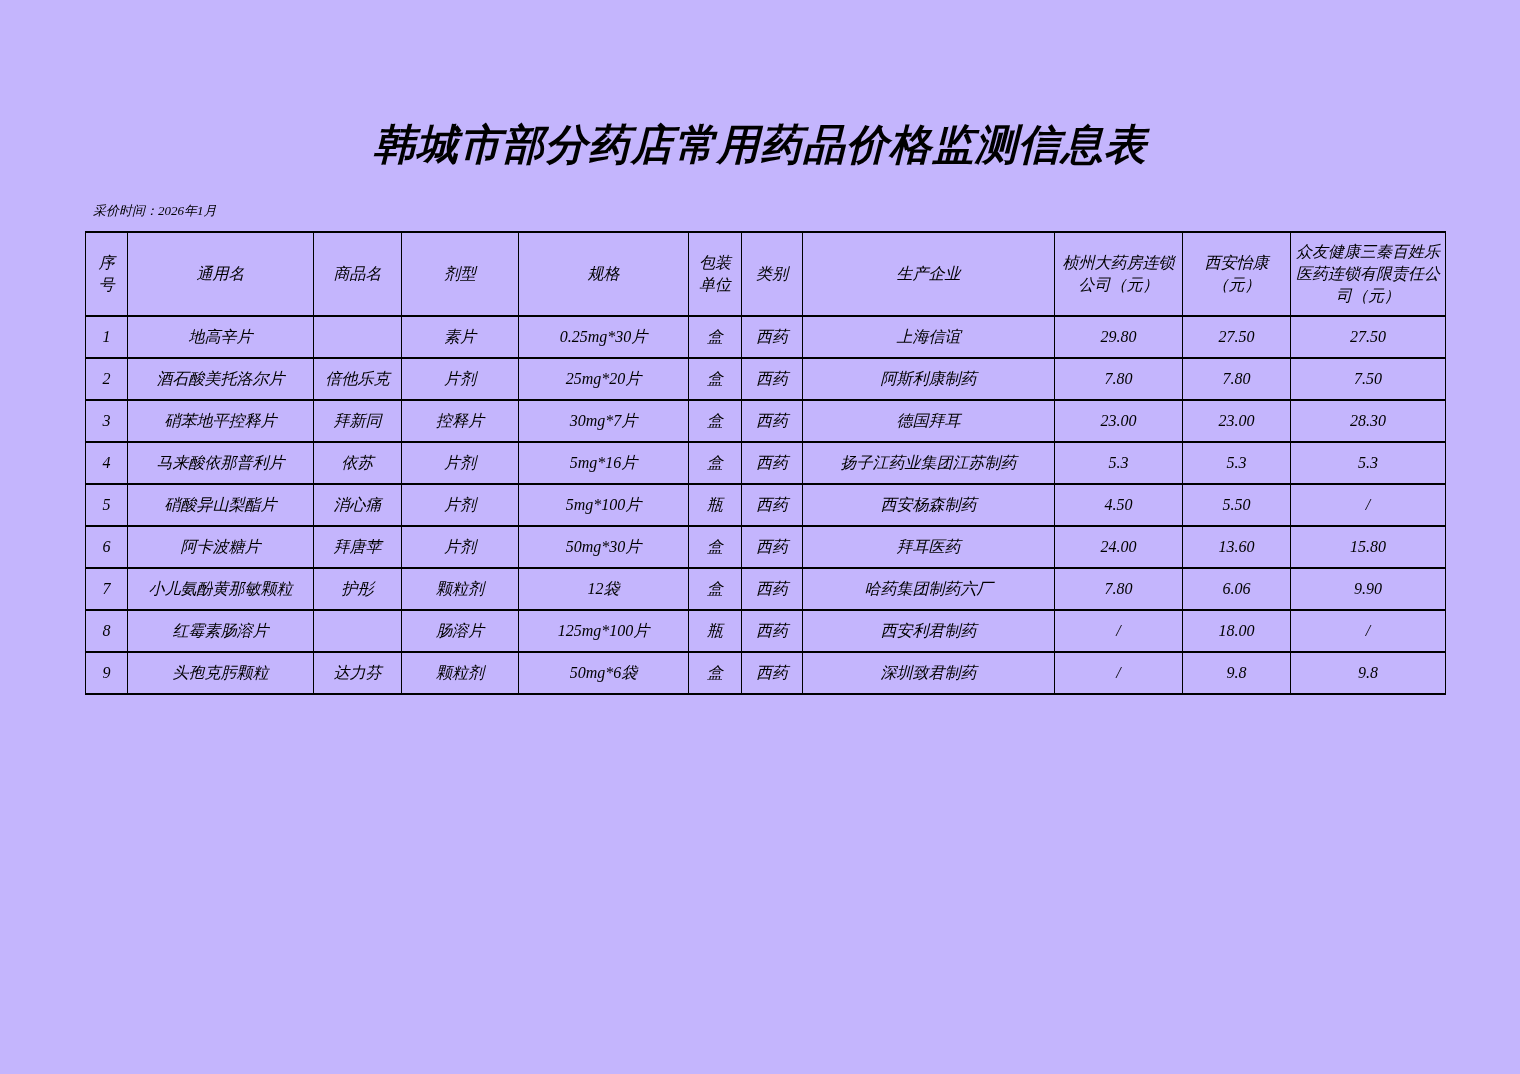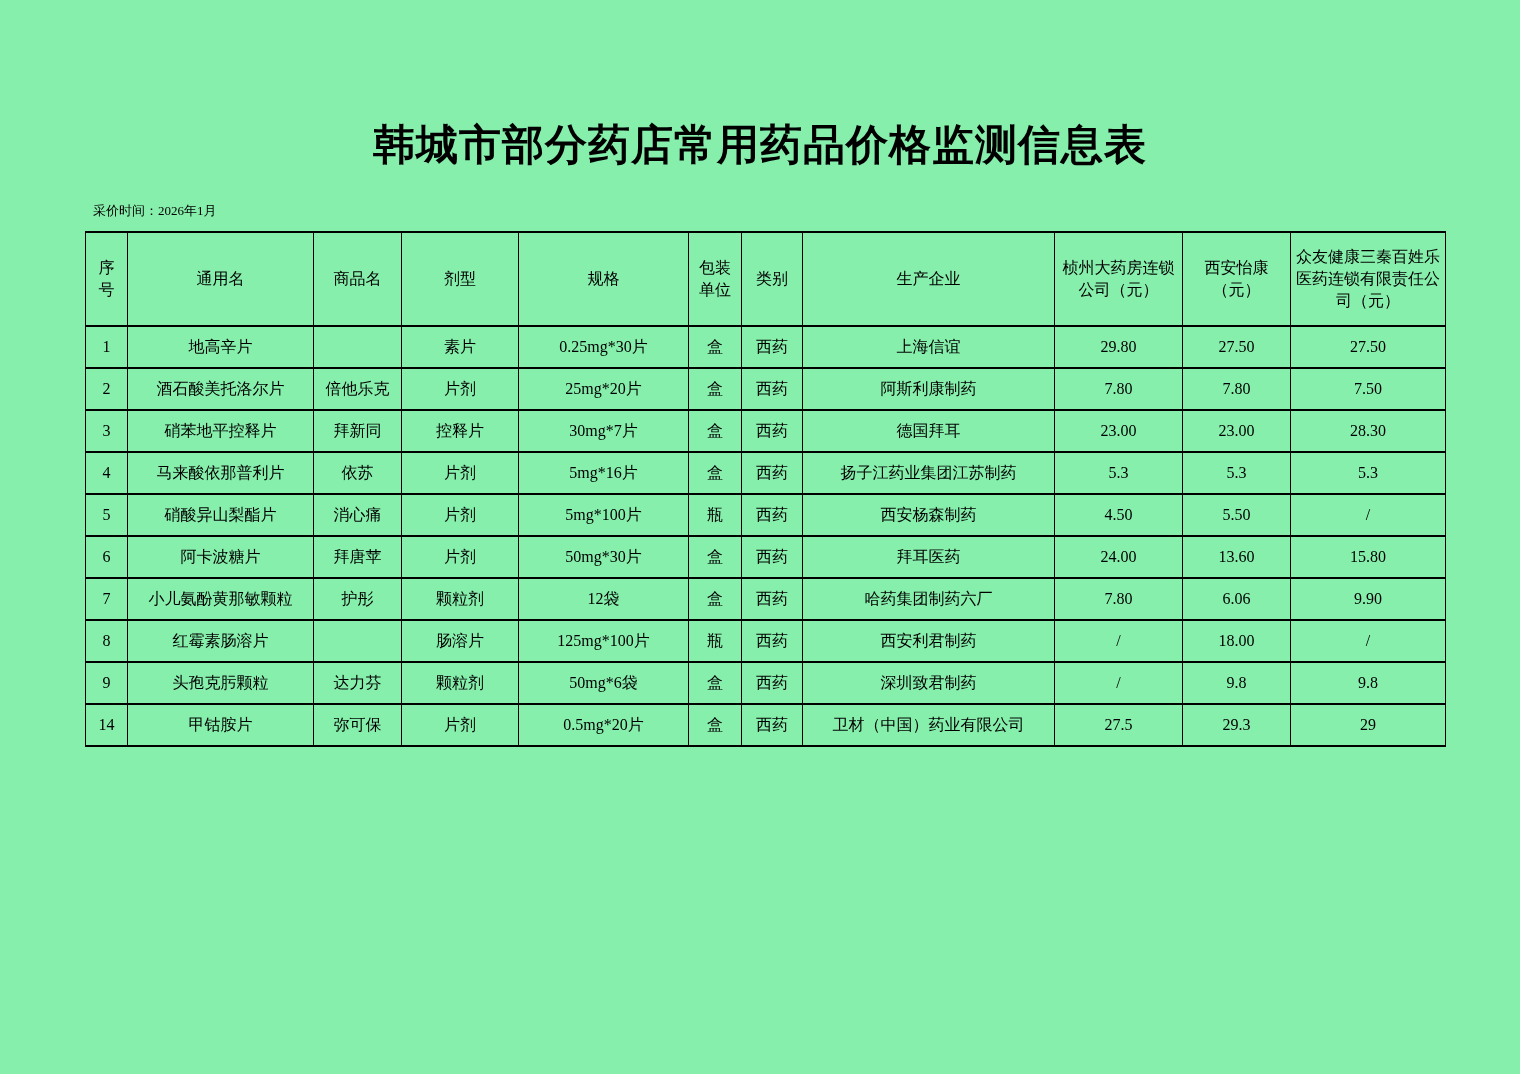--- a/index.html
+++ b/index.html
@@ -6,22 +6,23 @@
     margin: 0;
     padding: 0;
     background: #ffffff;
     color: #000000;
     font-family: "Liberation Serif", "DejaVu Serif", serif;
   }
   .page {
     position: relative;
     width: 1520px;
     height: 1074px;
-    background: #86efac;
+    background: #c4b5fd;
     overflow: hidden;
+    font-style: italic;
   }
   .title {
     margin: 0;
     padding-top: 122px;
     text-align: center;
     font-size: 42px;
     font-weight: bold;
     letter-spacing: 1px;
     line-height: 1.1;
   }
@@ -42,21 +43,21 @@
     border-bottom-width: 2px;
     text-align: center;
     vertical-align: middle;
     font-size: 16px;
     font-weight: normal;
     padding: 2px 5px;
     line-height: 1.4;
     word-break: break-all;
     overflow: hidden;
   }
-  table.price-table thead tr { height: 94px; }
+  table.price-table thead tr { height: 84px; }
   table.price-table tbody tr { height: 42px; }
 </style>
 </head>
 <body>
 
 <div class="page">
 
   <h1 class="title">韩城市部分药店常用药品价格监测信息表</h1>
 
   <div class="subtitle">采价时间：2026年1月</div>
@@ -201,29 +202,16 @@
           <td>达力芬</td>
           <td>颗粒剂</td>
           <td>50mg*6袋</td>
           <td>盒</td>
           <td>西药</td>
           <td>深圳致君制药</td>
           <td>/</td>
           <td>9.8</td>
           <td>9.8</td>
         </tr>
-        <tr>
-          <td>14</td>
-          <td>甲钴胺片</td>
-          <td>弥可保</td>
-          <td>片剂</td>
-          <td>0.5mg*20片</td>
-          <td>盒</td>
-          <td>西药</td>
-          <td>卫材（中国）药业有限公司</td>
-          <td>27.5</td>
-          <td>29.3</td>
-          <td>29</td>
-        </tr>
       </tbody>
   </table>
 
 </div>
 
 </body></html>

